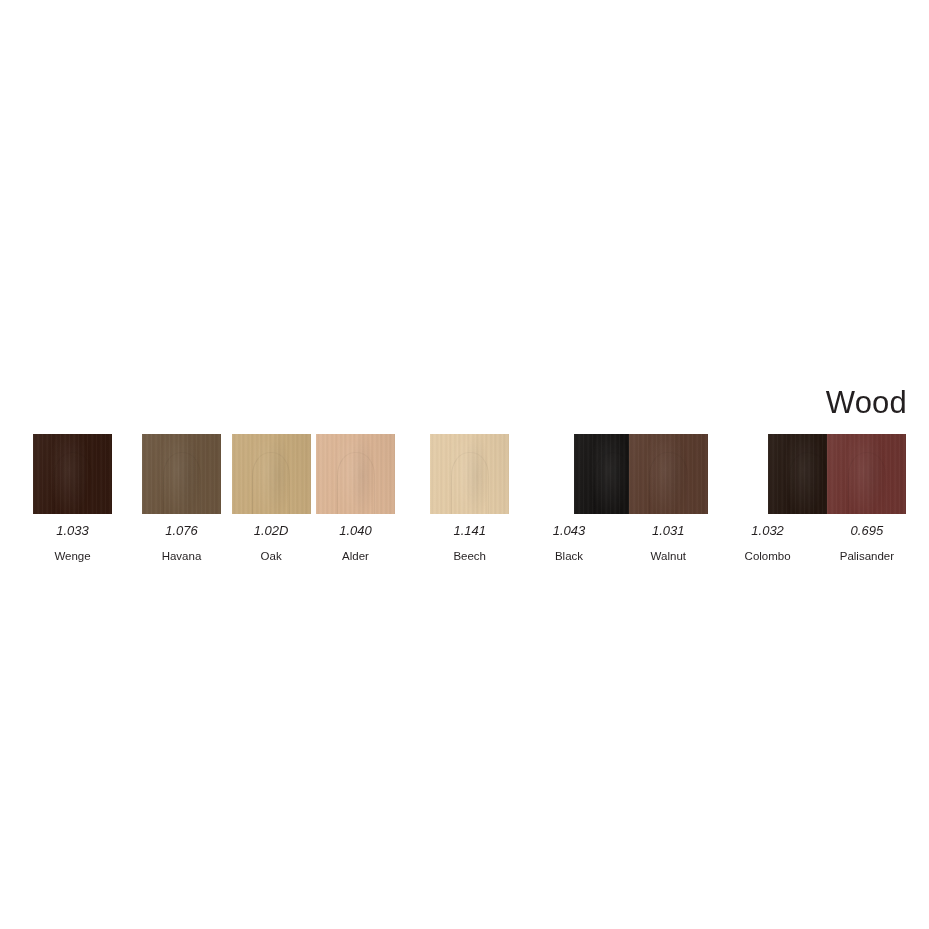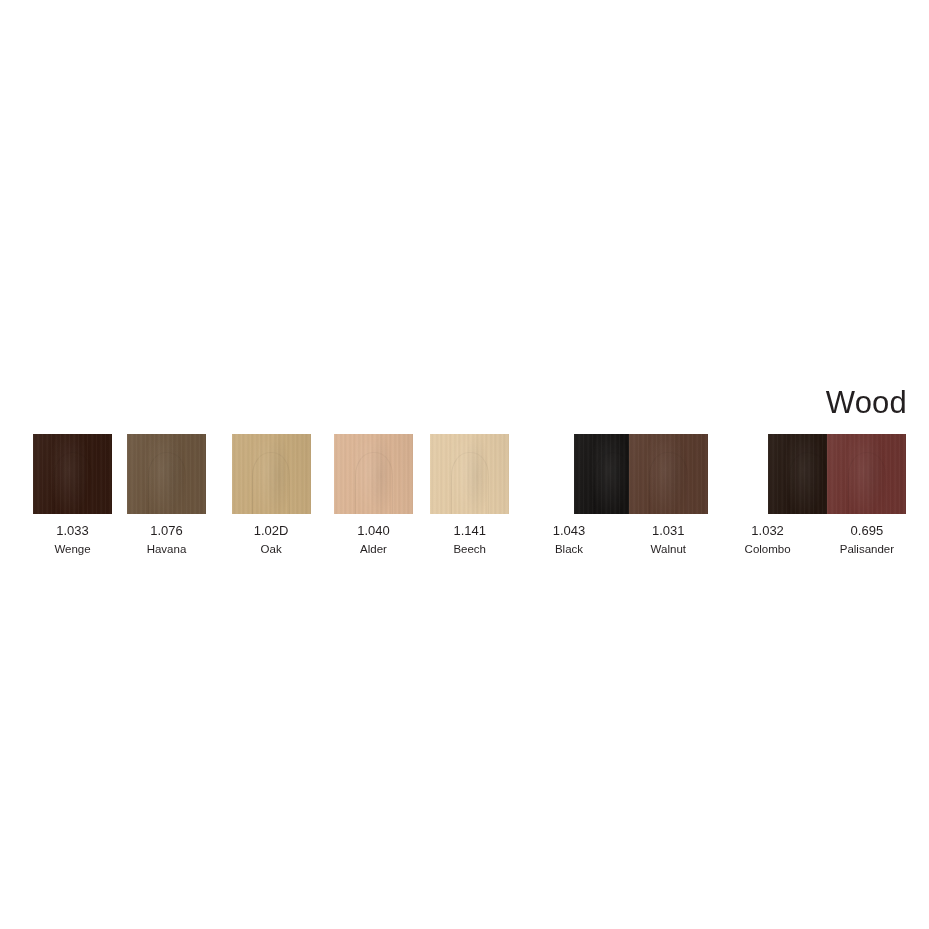--- a/index.html
+++ b/index.html
@@ -118,24 +118,25 @@
   }
   .swatch-code {
     display: block;
     margin-top: 9px;
     font-family: "Liberation Sans", sans-serif;
     font-size: 13px;
     font-weight: 400;
     line-height: 15px;
     color: #231f20;
     white-space: nowrap;
+    font-style: italic;
   }
   .swatch-name {
     display: block;
-    margin-top: 5px;
+    margin-top: 12px;
     font-family: "Liberation Sans", sans-serif;
     font-size: 11.5px;
     font-weight: 400;
     line-height: 13px;
     color: #231f20;
     white-space: nowrap;
     text-align: center;
   }
 </style>
 </head>
@@ -151,21 +152,21 @@
           <div class="grain-figure"></div>
           <div class="grain-arch"></div>
           <div class="grain-lines"></div>
           <div class="grain-sheen"></div>
         </div>
         <div class="swatch-labels">
           <span class="swatch-code">1.033</span>
           <span class="swatch-name">Wenge</span>
         </div>
       </div>
-      <div class="swatch-cell" style="left: 94px;">
+      <div class="swatch-cell" style="left: 109px;">
         <div class="swatch-chip" style="background: rgb(107, 85, 62);">
           <div class="grain-figure"></div>
           <div class="grain-arch"></div>
           <div class="grain-lines"></div>
           <div class="grain-sheen"></div>
         </div>
         <div class="swatch-labels">
           <span class="swatch-code">1.076</span>
           <span class="swatch-name">Havana</span>
         </div>
@@ -175,21 +176,21 @@
           <div class="grain-figure"></div>
           <div class="grain-arch"></div>
           <div class="grain-lines"></div>
           <div class="grain-sheen"></div>
         </div>
         <div class="swatch-labels">
           <span class="swatch-code">1.02D</span>
           <span class="swatch-name">Oak</span>
         </div>
       </div>
-      <div class="swatch-cell" style="left: 301px;">
+      <div class="swatch-cell" style="left: 283px;">
         <div class="swatch-chip" style="background: rgb(220, 181, 149);">
           <div class="grain-figure"></div>
           <div class="grain-arch"></div>
           <div class="grain-lines"></div>
           <div class="grain-sheen"></div>
         </div>
         <div class="swatch-labels">
           <span class="swatch-code">1.040</span>
           <span class="swatch-name">Alder</span>
         </div>

